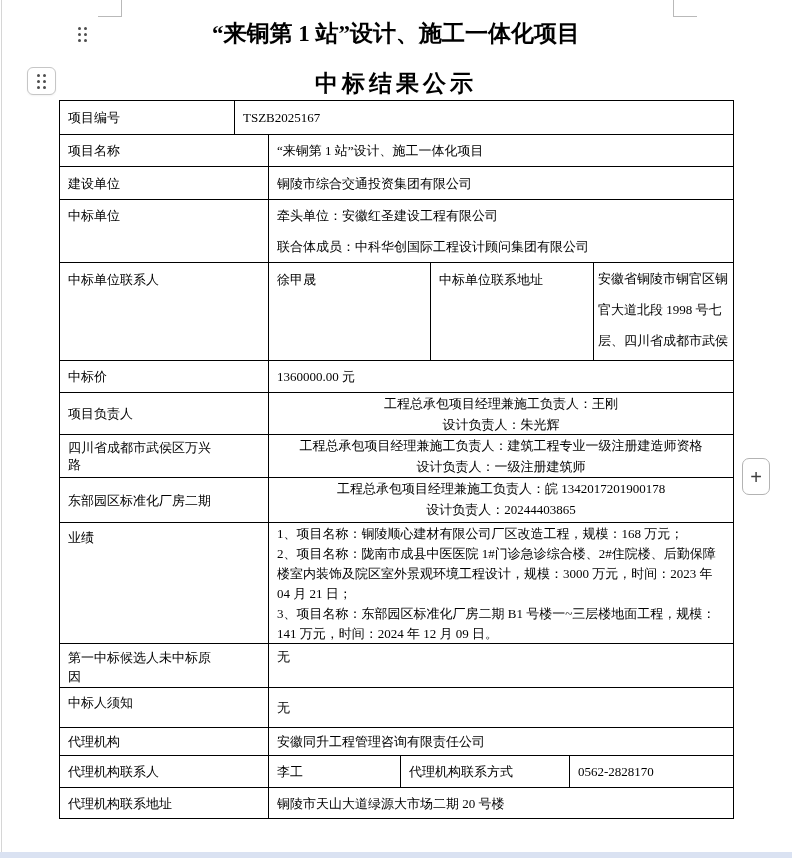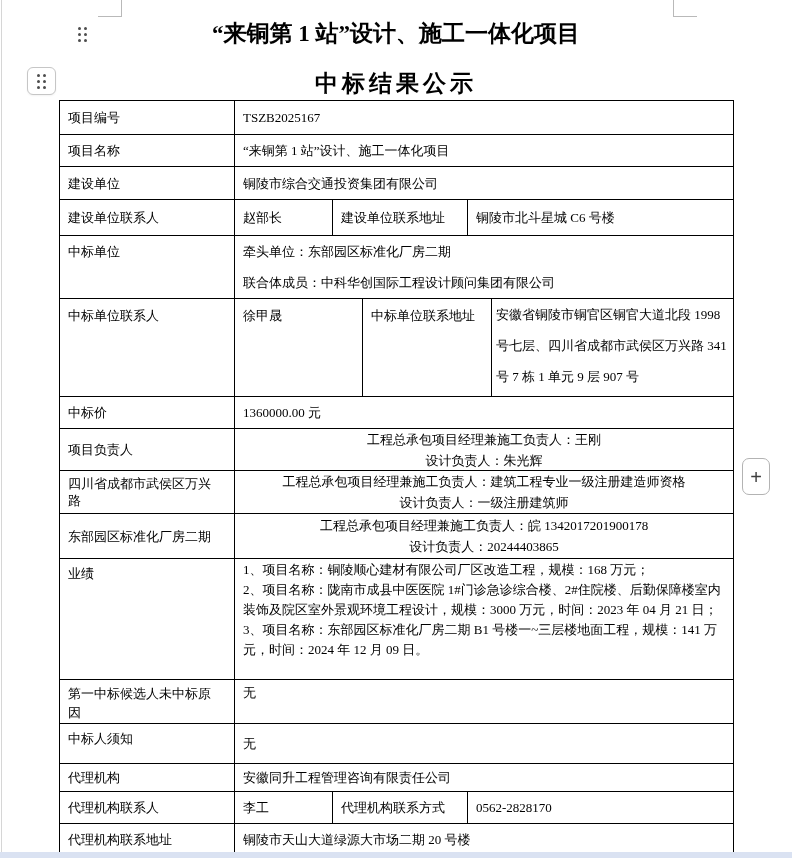--- a/index.html
+++ b/index.html
@@ -34,35 +34,35 @@
     font-family:"Liberation Sans",sans-serif;line-height:1;
   }
   
   .bottom-strip{position:absolute;left:0;top:852px;width:792px;height:6px;background:#dae2f2;}
   
   .doc-table{
     position:absolute;left:59px;top:100px;width:675px;box-sizing:border-box;
     border:1.5px solid #000;font-size:13px;
   }
   .t-row{display:flex;box-sizing:border-box;}
-  .t-row + .t-row{border-top:1.5px solid #000;}
+  .t-row + .t-row{border-top:1.5px solid #000;gap:34px;}
   .t-cell{
     box-sizing:border-box;display:flex;align-items:center;
     padding:0 8px;overflow:hidden;line-height:17px;
   }
   .t-cell + .t-cell{border-left:1.5px solid #000;}
   .lbl{flex:0 0 174px;padding:0 12px 0 8px;}
   .grow{flex:1 1 auto;}
   .top{align-items:flex-start;padding-top:6px;}
   .block{display:block;}
   .lh31{line-height:31px;padding-top:0;padding-bottom:0;}
   .lh31.top{padding-top:0;}
   .lh21{line-height:21px;}
   .lh20{line-height:20px;padding-top:1px;}
-  .vcenter-col{display:flex;flex-direction:column;justify-content:center;}
+  .vcenter-col{display:flex;flex-direction:column;}
 </style>
 </head>
 <body>
 
 <div class="page-edge"></div>
 <div class="crop tl"></div>
 <div class="crop tr"></div>
 
 <div class="title l1">“来铜第 1 站”设计、施工一体化项目</div>
 <div class="title l2">中标结果公示</div>
@@ -98,31 +98,25 @@
   <div class="t-row" style="height:32px">
     <div class="t-cell lbl">项目名称</div>
     <div class="t-cell grow">“来铜第 1 站”设计、施工一体化项目</div>
   </div>
 
   <div class="t-row" style="height:33px">
     <div class="t-cell lbl">建设单位</div>
     <div class="t-cell grow">铜陵市综合交通投资集团有限公司</div>
   </div>
 
-  <div class="t-row" style="height:36px">
-    <div class="t-cell lbl">建设单位联系人</div>
-    <div class="t-cell" style="flex:0 0 98px">赵部长</div>
-    <div class="t-cell" style="flex:0 0 135px">建设单位联系地址</div>
-    <div class="t-cell grow">铜陵市北斗星城 C6 号楼</div>
-  </div>
 
   <div class="t-row" style="height:63px">
     <div class="t-cell lbl top lh31">中标单位</div>
     <div class="t-cell grow block lh31">
-      <div>牵头单位：东部园区标准化厂房二期</div>
+      <div>牵头单位：安徽红圣建设工程有限公司</div>
       <div>联合体成员：中科华创国际工程设计顾问集团有限公司</div>
     </div>
   </div>
 
   <div class="t-row" style="height:98px">
     <div class="t-cell lbl top" style="padding-top:8px">中标单位联系人</div>
     <div class="t-cell top" style="flex:0 0 128px;padding-top:8px">徐甲晟</div>
     <div class="t-cell top" style="flex:0 0 129px;padding-top:8px">中标单位联系地址</div>
     <div class="t-cell grow block lh31" style="padding-left:4px;padding-right:2px">安徽省铜陵市铜官区铜官大道北段 1998 号七层、四川省成都市武侯区万兴路 341 号 7 栋 1 单元 9 层 907 号</div>
   </div>

